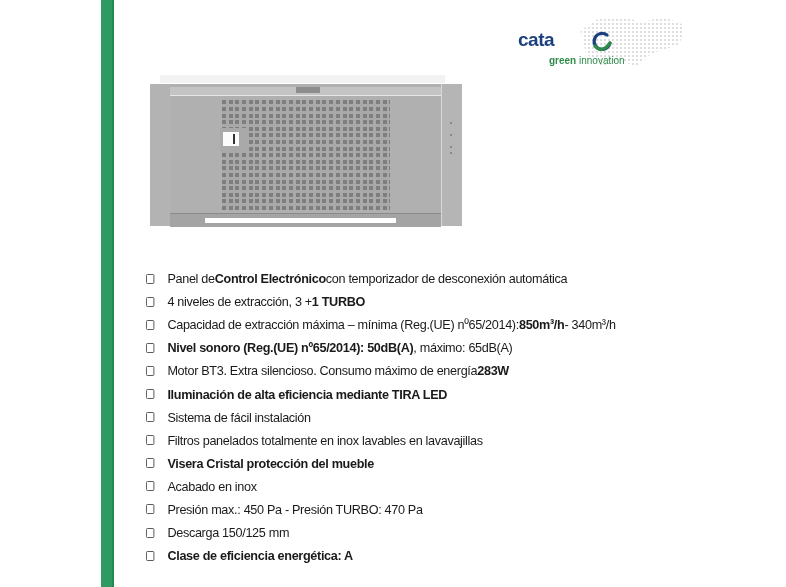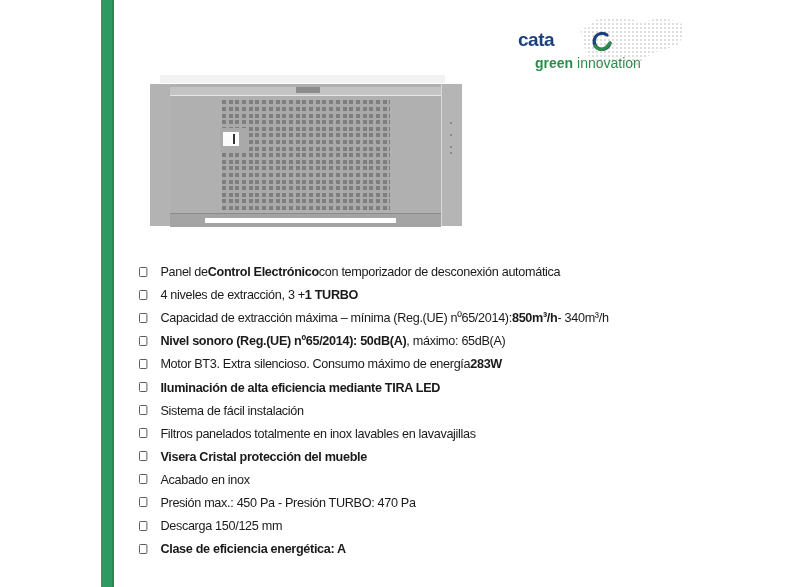--- a/index.html
+++ b/index.html
@@ -8,21 +8,21 @@
   .green-bar::after { content:""; position:absolute; right:0; top:0; width:2px; height:100%; background:#1f8a52; }
 
   
   .logo { position:absolute; left:505px; top:14px; width:180px; height:60px; }
   .map-dots { position:absolute; left:70px; top:0; width:110px; height:56px;
     background-image: radial-gradient(circle, #d8d8d8 0.9px, transparent 1.1px);
     background-size:4px 4px; opacity:0.85;
     clip-path: polygon(5% 30%, 20% 10%, 45% 5%, 60% 15%, 80% 5%, 100% 20%, 95% 55%, 70% 70%, 55% 95%, 40% 80%, 25% 95%, 10% 70%); }
   .logo-word { position:absolute; left:13px; top:16px; font-family:"Liberation Sans", sans-serif; font-size:19px; font-weight:bold; color:#1c3f7e; letter-spacing:-0.5px; line-height:1; }
   .logo-mark { position:absolute; left:86px; top:17px; width:22px; height:22px; }
-  .logo-tag { position:absolute; left:30px; top:42px; font-size:14px; color:#2e8c4a; line-height:1; }
+  .logo-tag { position:absolute; left:44px; top:42px; font-size:10px; color:#2e8c4a; line-height:1; }
   .logo-tag b { font-weight:bold; }
 
   
   .hood { position:absolute; left:145px; top:72px; width:330px; height:160px; }
   .hood .lip { position:absolute; left:15px; top:3px; width:285px; height:8px; background:#f2f2f2; }
   .hood .side-l { position:absolute; left:5px; top:12px; width:20px; height:142px; background:#b3b3b3; border-right:1px solid #d8d8d8; }
   .hood .side-r { position:absolute; left:296px; top:12px; width:20px; height:142px; background:#b5b5b5; border-left:1px solid #d8d8d8; }
   .hood .side-r i { position:absolute; left:8px; width:2px; height:2px; background:#8a8a8a; }
   .hood .body { position:absolute; left:25px; top:12px; width:271px; height:142px; background:#b0b0b0; }
   .hood .topbar { position:absolute; left:0; top:3px; width:271px; height:8px; background:#c4c4c4; border-bottom:1px solid #e6e6e6; }
@@ -36,21 +36,21 @@
     background-blend-mode: normal; }
   .hood .grid-mask { position:absolute; left:52px; top:16px; width:168px; height:110px;
     background: repeating-linear-gradient(0deg, rgba(169,169,169,0) 0 4px, #a9a9a9 4px 6.6px); }
   .hood .grid-cut { position:absolute; left:50px; top:44px; width:26px; height:24px; background:#a9a9a9; }
   .hood .switch { position:absolute; left:53px; top:48px; width:16px; height:14px; background:#fbfbfb; }
   .hood .switch::after { content:""; position:absolute; left:10px; top:2px; width:2px; height:10px; background:#333; }
   .hood .bottom { position:absolute; left:0; top:129px; width:271px; height:13px; background:#a4a4a4; border-top:1px solid #8a8a8a; }
   .hood .led { position:absolute; left:35px; top:4px; width:191px; height:5px; background:#ffffff; }
 
   
-  .features { position:absolute; left:138px; top:259px; margin:1px; padding:0; list-style:none; }
+  .features { position:absolute; left:138px; top:259px; margin:8px; padding:0; list-style:none; }
   .features li { height:23.1px; display:flex; align-items:center; font-family:"Liberation Sans", sans-serif; font-size:13.6px; color:#1a1a1a; white-space:nowrap; letter-spacing:-0.35px; transform:scaleX(0.93); transform-origin:left center; }
   .features .bullet { display:inline-block; width:7px; height:8px; border:1.6px solid #555; border-radius:1.5px; margin-right:14px; flex:none; box-sizing:content-box; }
   .features b { font-weight:bold; }
 </style>
 </head>
 <body>
 
 <div class="green-bar"></div>
 
 <div class="logo">

